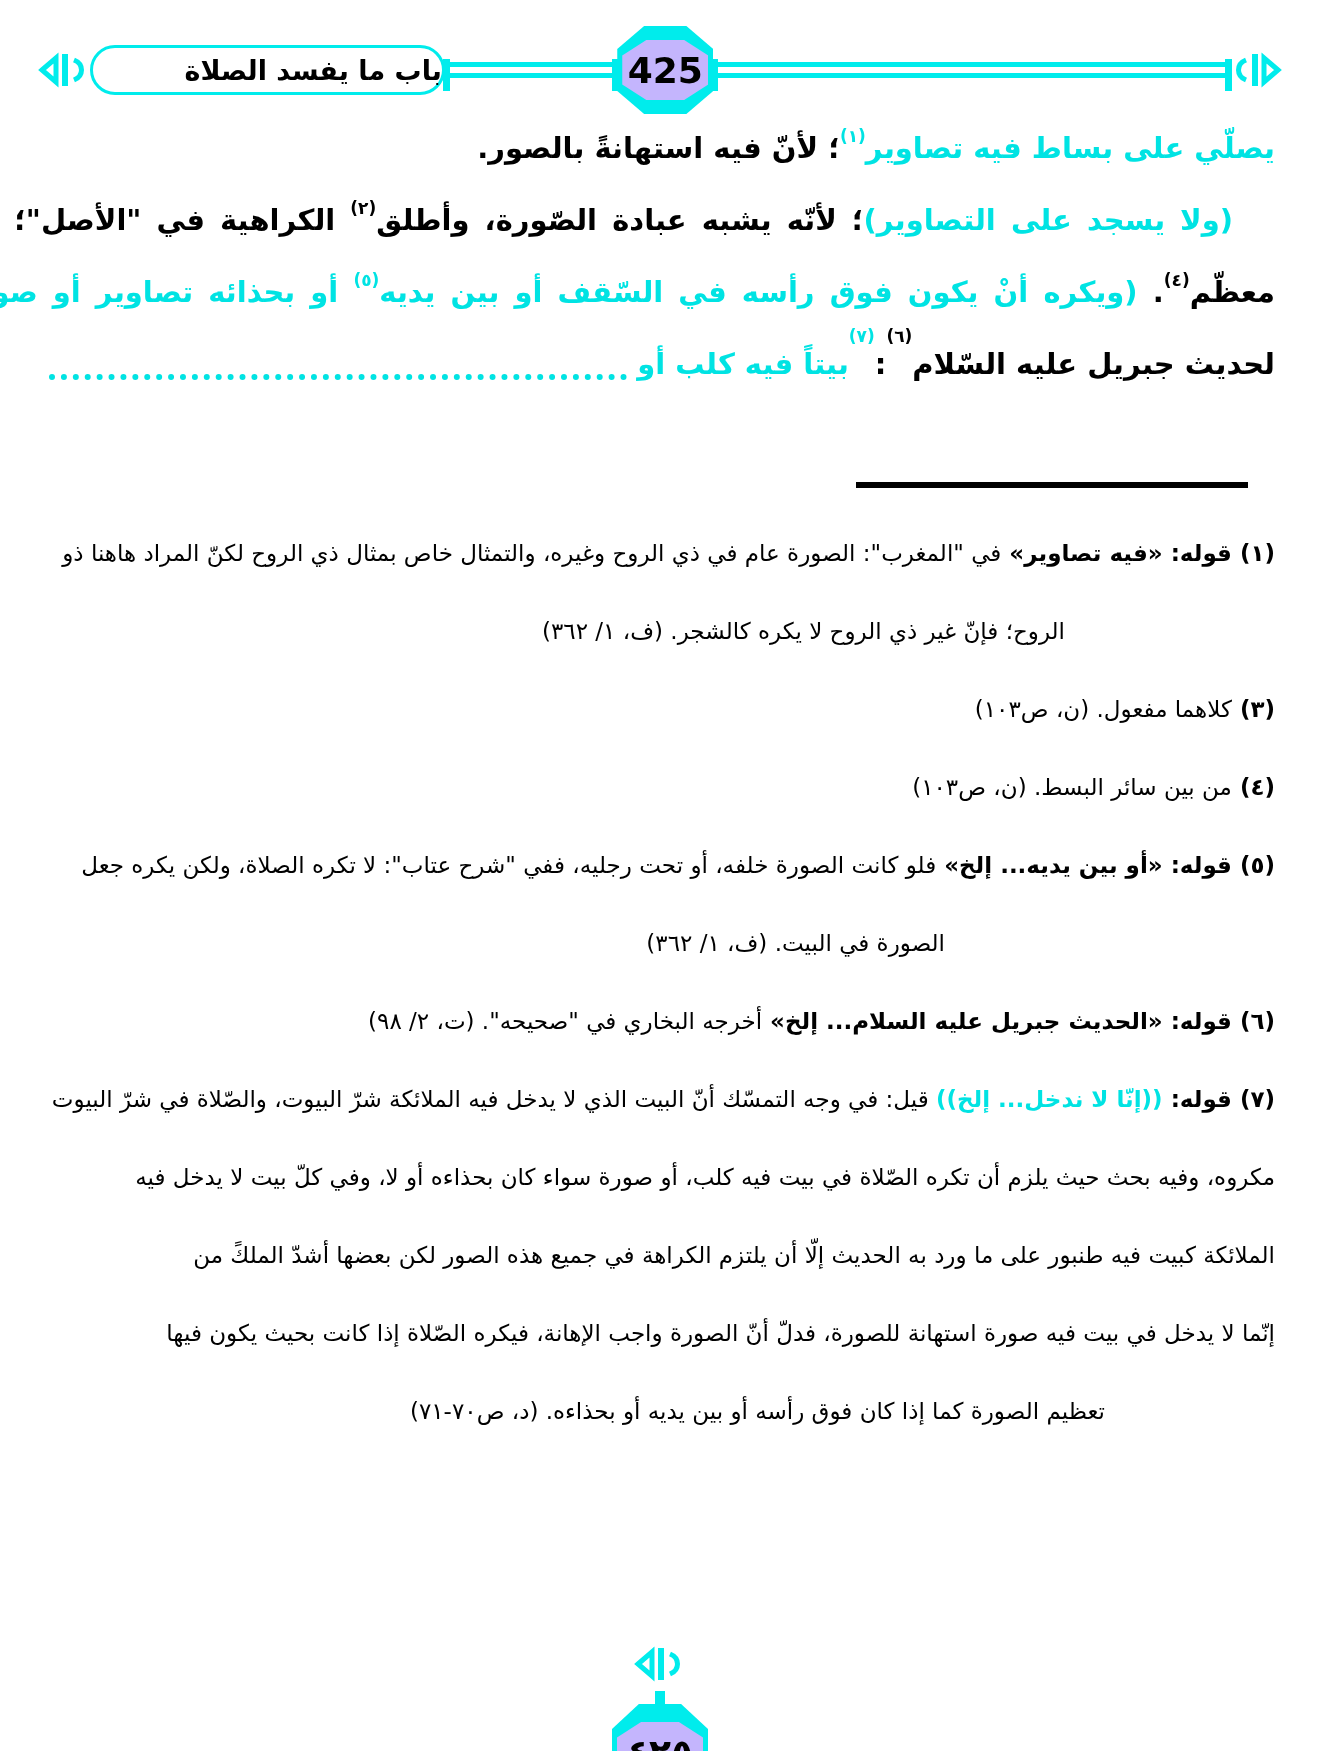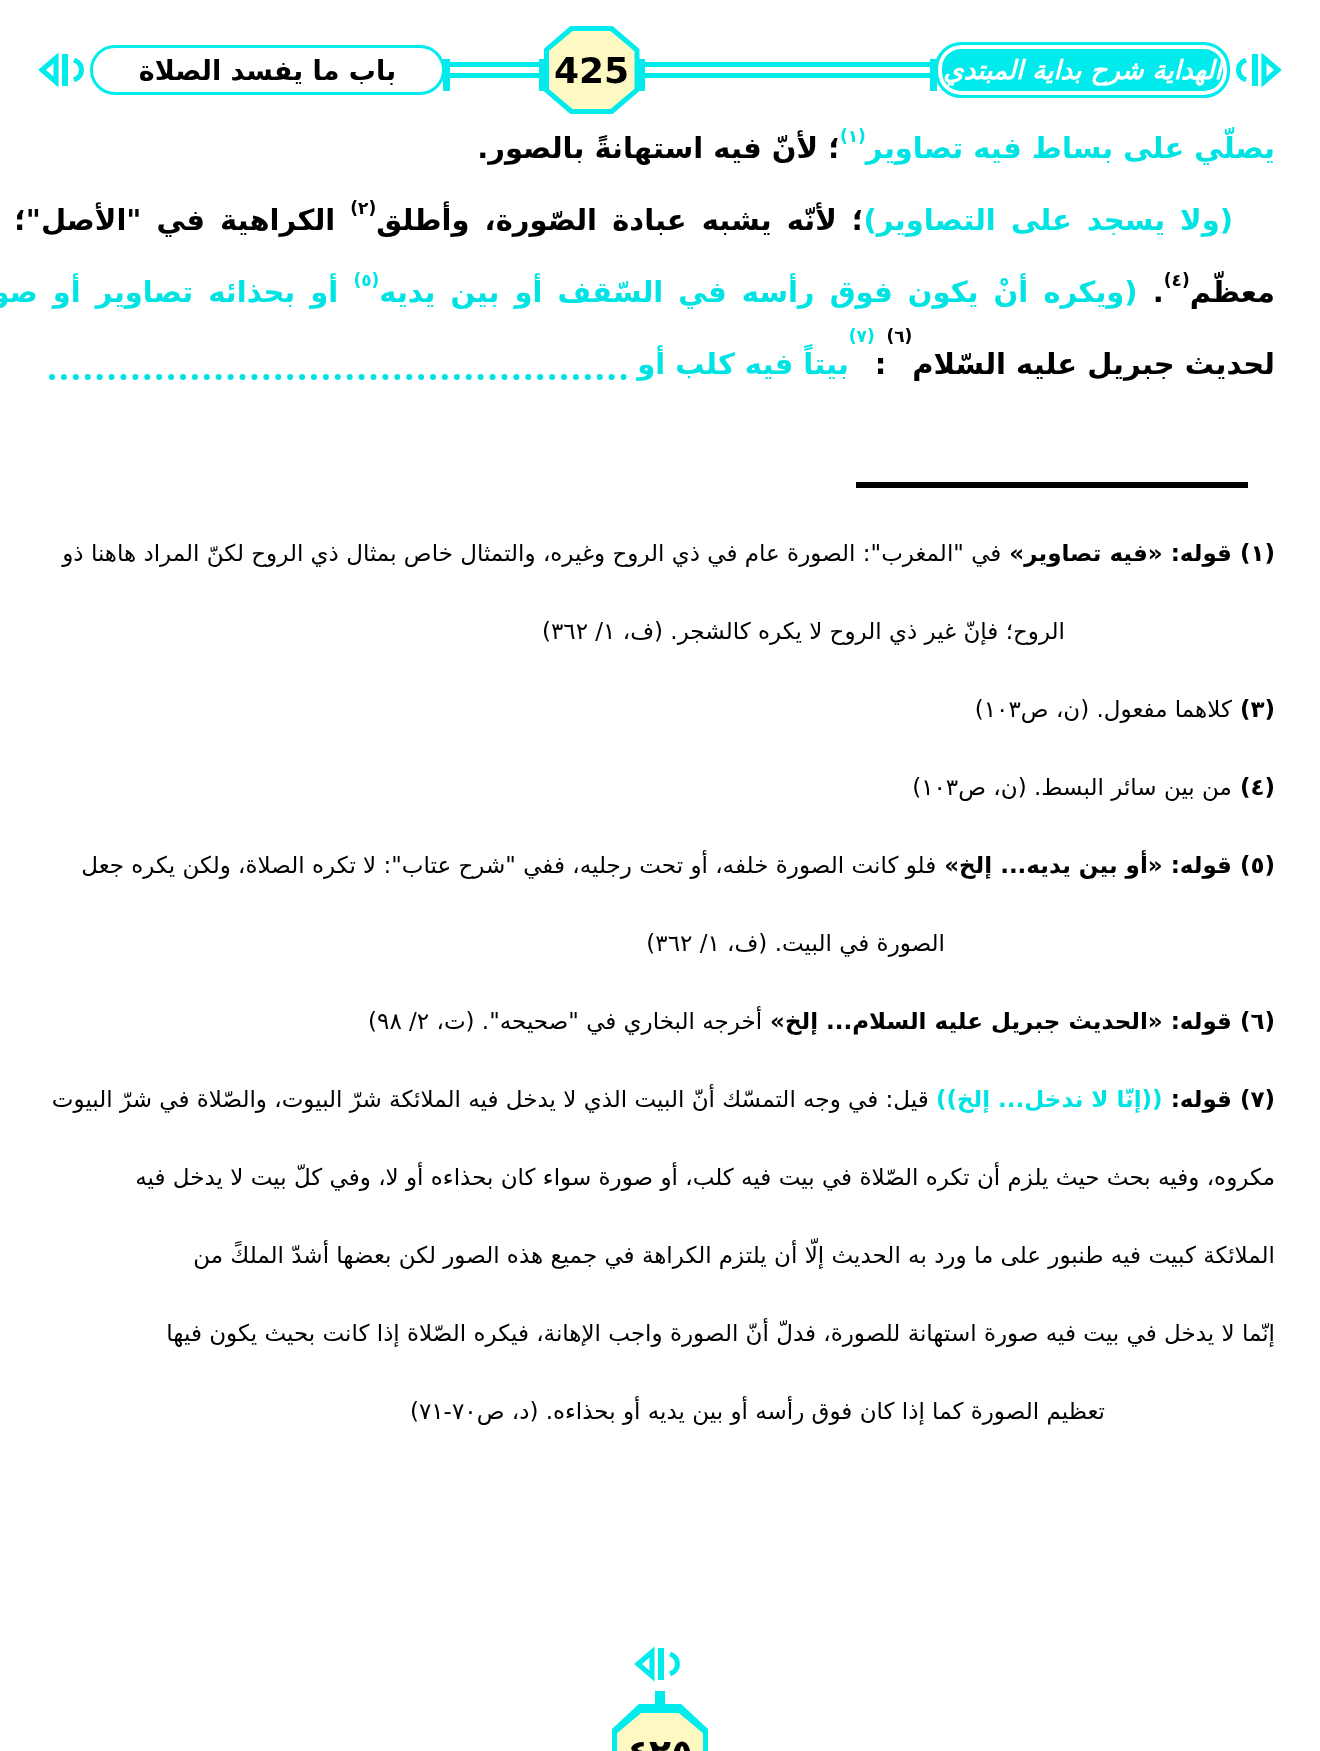--- a/index.html
+++ b/index.html
@@ -20,25 +20,25 @@
   .rule{height:16px;border-top:5px solid var(--band);border-bottom:5px solid var(--band);position:relative;}
   .rule::before,.rule::after{content:"";position:absolute;top:-8px;width:7px;height:32px;background:var(--band);}
   .rule::before{left:-2px;}
   .rule::after{right:-2px;}
   .rule-a{flex:1;}
   .rule-b{flex:3;}
   .rule-c{flex:1;}
   .finial{flex:0 0 52px;height:44px;}
   .finial svg{display:block;}
   .finial.flip svg{transform:scaleX(-1);}
-  .cartouche{border:3px solid var(--band);border-radius:26px;display:flex;align-items:center;justify-content:center;background:#fff;}
+  .cartouche{border:3px solid var(--band);border-radius:26px;display:flex;align-items:center;justify-content:flex-end;background:#fff;}
   .cartouche.chapter{min-width:355px;height:50px;font-size:27px;font-weight:bold;color:var(--ink);}
   .cartouche.book{min-width:295px;height:56px;background:var(--band);box-shadow:inset 0 0 0 4px #ffffff;color:#ffffff;font-size:26px;font-weight:bold;font-style:italic;}
   .octagon{width:96px;height:88px;background:var(--band);clip-path:polygon(28% 0,72% 0,100% 26%,100% 74%,72% 100%,28% 100%,0 74%,0 26%);display:grid;place-items:center;flex:0 0 96px;}
-  .octagon .octagon-inner{width:86px;height:78px;background:#fef9c3;clip-path:polygon(28% 0,72% 0,100% 26%,100% 74%,72% 100%,28% 100%,0 74%,0 26%);display:grid;place-items:center;}
+  .octagon .octagon-inner{width:86px;height:60px;background:#c4b5fd;clip-path:polygon(28% 0,72% 0,100% 26%,100% 74%,72% 100%,28% 100%,0 74%,0 26%);display:grid;place-items:center;}
   .octagon .num{font-size:36px;font-weight:bold;color:var(--ink);}
 
   
   .body-text{position:absolute;top:112px;right:45px;left:45px;direction:rtl;}
   .m-line{height:72px;line-height:72px;font-size:29px;font-weight:bold;color:var(--ink);white-space:nowrap;text-align:right;}
   .m-line.justify{word-spacing:5px;}
   .m-line.indent{padding-right:42px;}
   .m-line.flexline{display:flex;align-items:stretch;}
   .teal{color:var(--accent);}
   sup.fnref{font-size:17px;line-height:1;vertical-align:16px;font-weight:bold;}
@@ -75,23 +75,20 @@
     <div class="cartouche chapter">
       <span>باب ما يفسد الصلاة</span>
     </div>
     <div class="rule rule-a"></div>
     <div class="octagon">
       <div class="octagon-inner">
         <span class="num">425</span>
       </div>
     </div>
     <div class="rule rule-b"></div>
-    <div class="cartouche book">
-      <span>الهداية شرح بداية المبتدي</span>
-    </div>
     <div class="finial flip">
       <svg width="52" height="44" viewBox="0 0 52 44">
         <path d="M4 22 L18 10 L18 34 Z" fill="none" stroke="#00ecec" stroke-width="5"></path>
         <rect x="24" y="6" width="6" height="32" fill="#00ecec"></rect>
         <path d="M36 12 C46 16 46 28 36 32" fill="none" stroke="#00ecec" stroke-width="5"></path>
       </svg>
     </div>
   </header>
 
   <main class="body-text">

